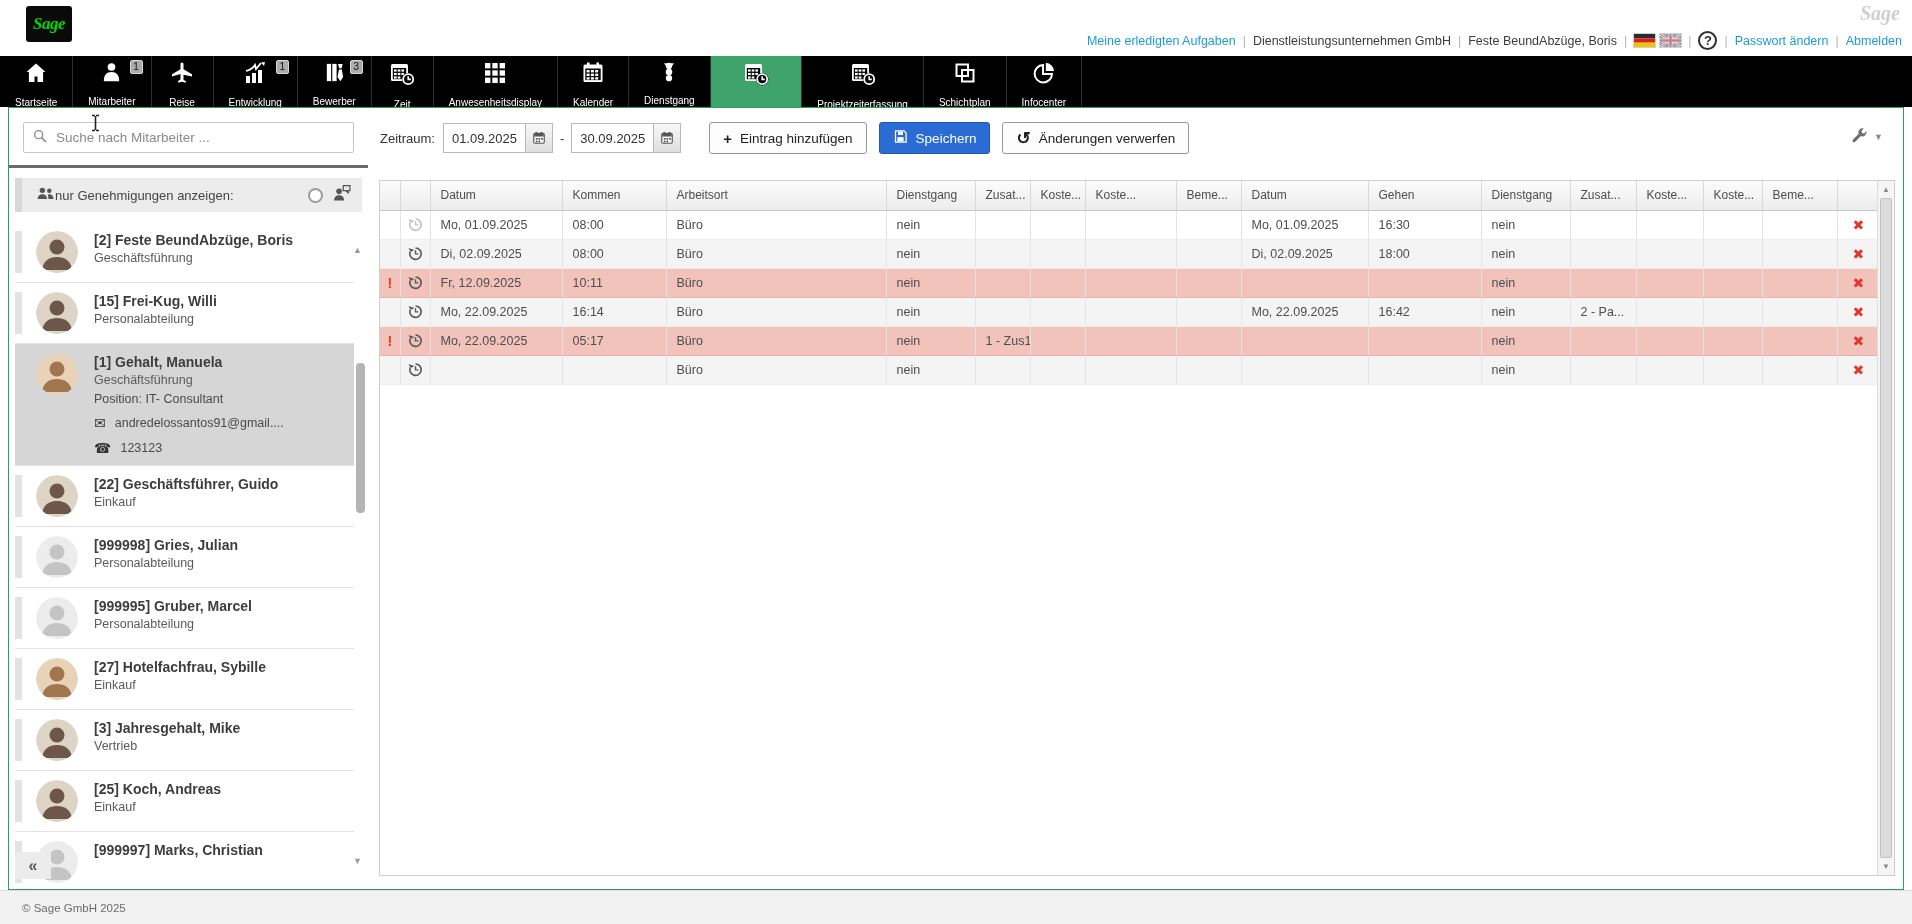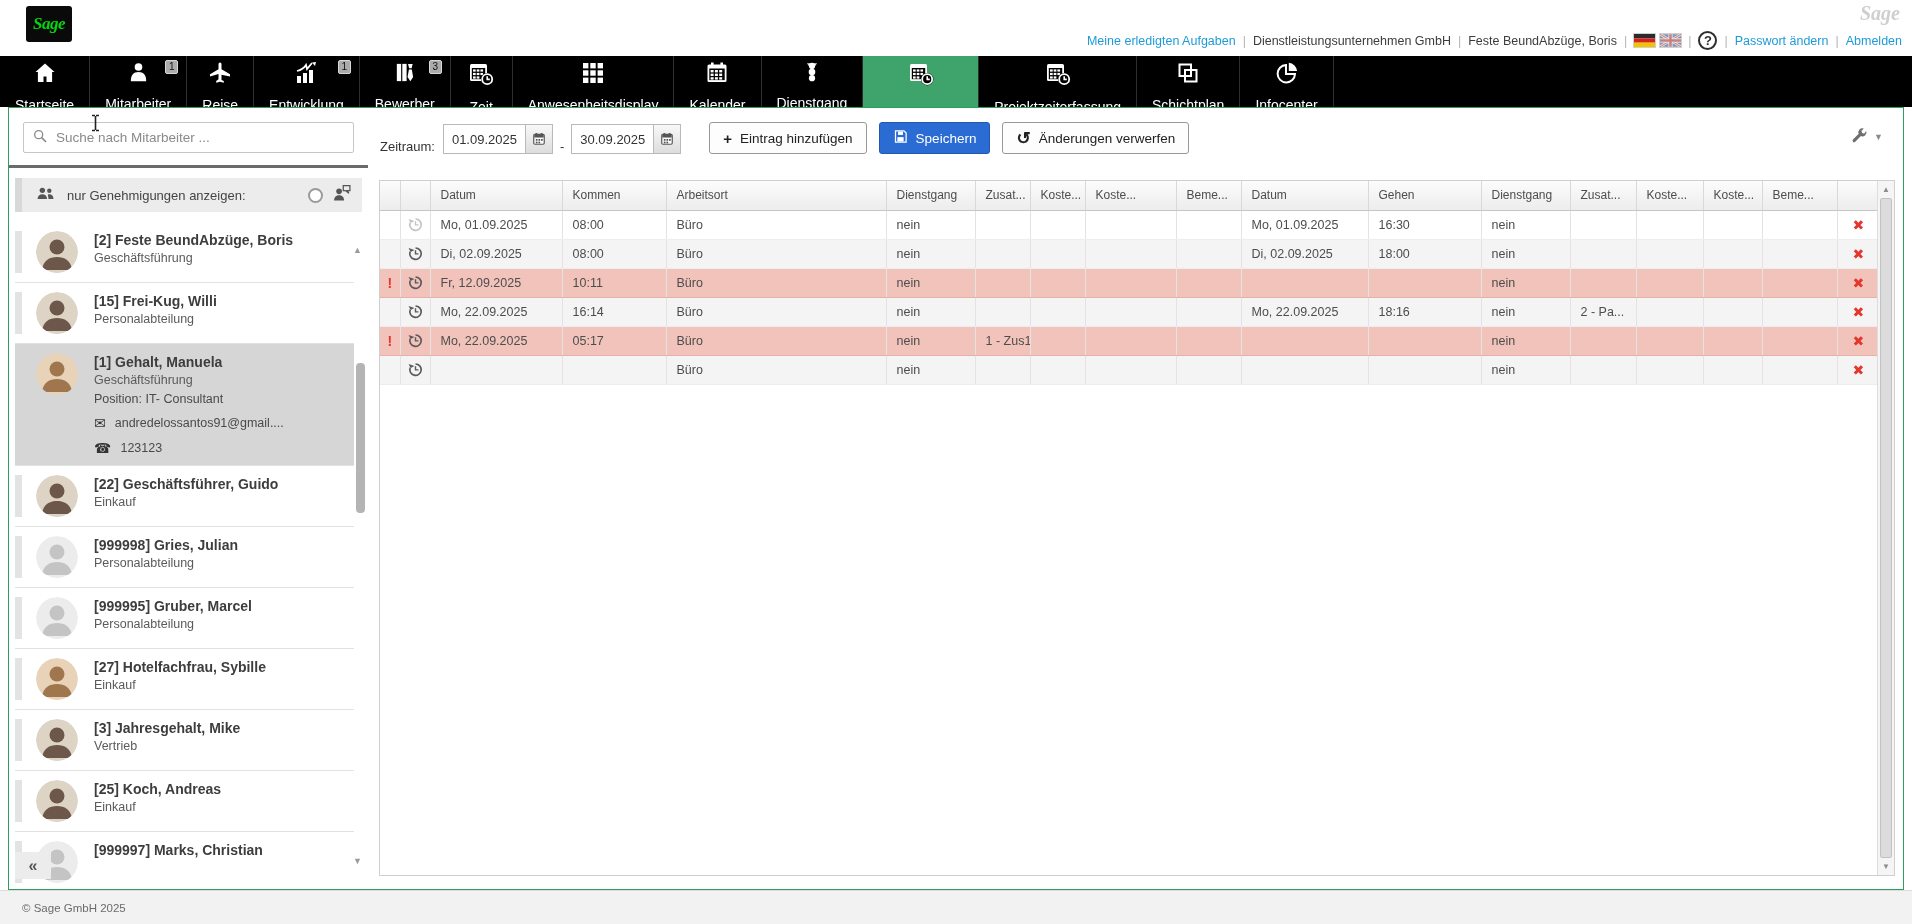--- a/index.html
+++ b/index.html
@@ -27,41 +27,41 @@
     color:#2e2e2e; }
 
   
   .navbar { position:absolute; top:56px; left:0; width:100%; height:51px; background:#000;
     display:flex; }
   .nav-item { position:relative; display:flex; flex-direction:column; align-items:center;
     justify-content:flex-start; padding:5px 15px 3px; border-right:1px solid #2e2e2e;
     color:#fff; cursor:pointer; min-width:62px; }
   .nav-item.active { background:#3fa46b;gap:18px; }
   .nav-icon { height:27px; display:flex; align-items:center; }
-  .nav-label { font-size:14px; margin-top:12px; white-space:nowrap; }
+  .nav-label { font-size:10px; margin-top:12px; white-space:nowrap; }
   .nav-badge { position:absolute; top:4px; right:8px; background:#ababab; color:#111;
     border:1px solid #d7d7d7; font-size:10px; line-height:12px; min-width:13px; text-align:center;
     border-radius:2px; padding:0 1px; }
 
   
   .frame { position:absolute; top:107px; left:8px; right:8px; bottom:34px;
     border:1px solid #2aa05c; background:#fff; display:flex; }
 
   
   .sidebar { position:relative; width:359px; height:100%; background:#fff; overflow:hidden; }
   .search-wrap { position:relative; margin:14px 14px 0 14px; height:31px; border:1px solid #c6c6c6;
     border-radius:2px; background:#fff; display:flex; align-items:center; padding-left:8px; gap:8px; }
   .search-wrap input { border:none; outline:none; flex:1; font-size:13.5px; color:#444;
     font-family:inherit; background:transparent; }
   .search-wrap input::placeholder { color:#8a8a8a; }
   .side-divider { height:3px; background:#6b6b6b; margin:12px 0 10px 0; }
   .filter-row { display:flex; align-items:center; height:34px; margin:0 6px 8px 6px;
     background:#ececec; }
   .filter-strip { width:7px; align-self:stretch; background:#d8d8d8; margin-right:14px; }
-  .filter-label { font-size:13px; color:#444; margin-left:12px; }
+  .filter-label { font-size:13px; color:#444; }
   .filter-controls { margin-left:auto; display:flex; align-items:center; gap:9px; padding-right:10px; }
   .radio-circle { width:15px; height:15px; border:2px solid #9a9a9a; border-radius:50%;
     background:#fff; cursor:pointer; }
   .emp-list { position:absolute; top:114px; left:6px; right:14px; bottom:1px; overflow:hidden; }
   .emp { display:flex; background:#fff; border-bottom:1px solid #e2e2e2; padding:9px 8px 9px 0;
     cursor:pointer; min-height:58px; }
   .emp.selected { background:#d6d6d6; }
   .emp-strip { width:7px; background:#e3e3e3; margin-right:14px; align-self:stretch; flex:none; }
   .emp.selected .emp-strip { background:transparent; }
   .emp-avatar { width:42px; height:42px; flex:none; margin-right:16px; border-radius:50%;
@@ -76,21 +76,21 @@
   .list-arrow { position:absolute; right:6px; font-size:9px; color:#9a9a9a; cursor:pointer; }
   .side-thumb { position:absolute; right:3px; top:255px; width:9px; height:150px;
     background:#b4b4b4; border-radius:4px; cursor:pointer; }
   .collapse-btn { position:absolute; left:6px; bottom:10px; width:36px; height:27px;
     background:#ececec; color:#555; font-size:16px; font-weight:bold; display:flex;
     align-items:center; justify-content:center; cursor:pointer; }
 
   
   .main { position:relative; flex:1; height:100%; }
   .toolbar { position:absolute; top:14px; left:12px; right:16px; height:32px; display:flex;
-    align-items:flex-end; font-size:13px; color:#333; }
+    align-items:center; font-size:13px; color:#333; }
   .tb-label { margin-right:8px; }
   .datefield { display:flex; height:30px; }
   .datefield input { width:82px; height:30px; border:1px solid #b9b9b9; border-right:none;
     padding:0 8px; font-size:13px; color:#333; font-family:inherit; outline:none; }
   .cal-btn { width:28px; height:30px; border:1px solid #b9b9b9;
     background:linear-gradient(#f8f8f8,#ddd); display:flex; align-items:center;
     justify-content:center; cursor:pointer; }
   .date-sep { margin:0 7px; }
   .btn { height:32px; display:inline-flex; align-items:center; gap:8px; padding:0 13px;
     border:1px solid #989898; border-radius:3px; background:#fdfdfd; font-size:13.5px;
@@ -778,21 +778,21 @@
                   </span></td>
                 <td>Mo, 22.09.2025</td>
                 <td>16:14</td>
                 <td>Büro</td>
                 <td>nein</td>
                 <td></td>
                 <td></td>
                 <td></td>
                 <td></td>
                 <td>Mo, 22.09.2025</td>
-                <td>18:16</td>
+                <td>16:42</td>
                 <td>nein</td>
                 <td>2 - Pa...</td>
                 <td></td>
                 <td></td>
                 <td></td>
                 <td></td>
                 <td class="c-del"><span class="del-mark">✖</span></td>
               </tr>
               <tr class="error odd">
                 <td class="c-warn"><span class="warn-mark">!</span></td>

